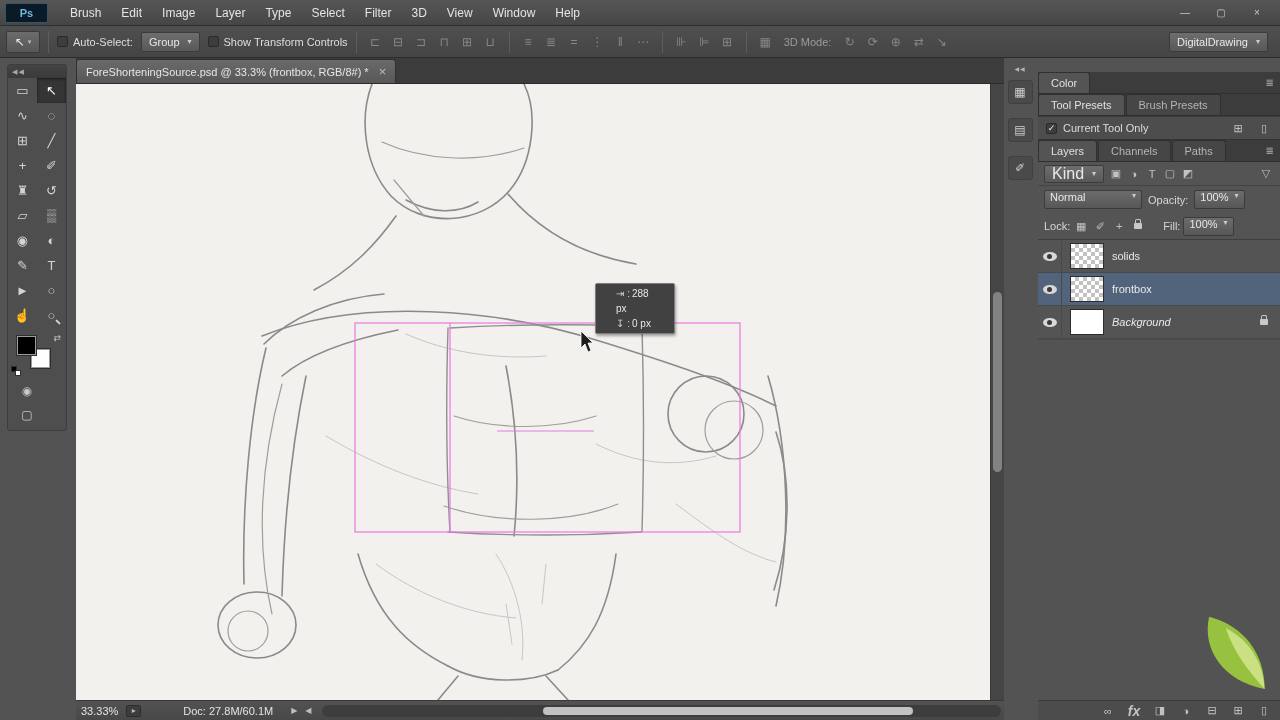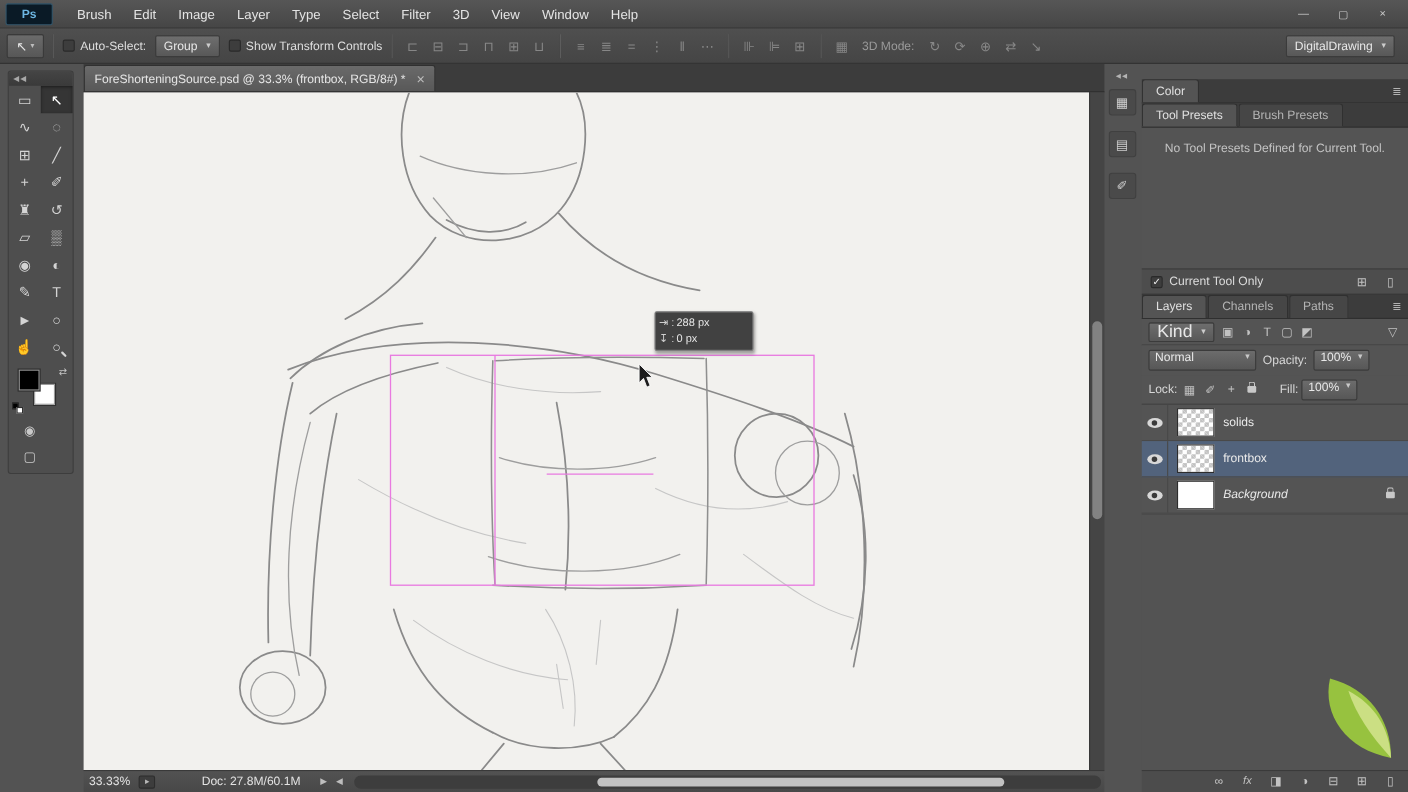--- a/index.html
+++ b/index.html
@@ -79,21 +79,21 @@
   .panels{flex:1;display:flex;flex-direction:column;margin:0 0 0 2px;padding-top:10px}
   .phead{height:22px;background:#3c3c3c;display:flex;align-items:flex-end;position:relative;border-bottom:1px solid #2f2f2f}
   .ptab{height:21px;padding:0 12px;background:#545454;border:1px solid #303030;border-bottom:none;border-radius:3px 3px 0 0;font-size:11px;color:#e0e0e0;display:flex;align-items:center;margin-right:1px}
   .ptab:not(.active){background:#464646;color:#b4b4b4}
   .pmenu{position:absolute;right:6px;top:5px;color:#b3b3b3;font-size:10px}
   .presetbody{height:128px;background:#545454;font-size:11px;color:#c3c3c3}
   .presetbody .emptytext{padding-top:13px;text-align:center}
   .presetfoot{height:24px;background:#4d4d4d;border-top:1px solid #3c3c3c;border-bottom:1px solid #333;display:flex;align-items:center;padding:0 8px;gap:6px;font-size:11px;color:#dcdcdc}
   #presets-footer-icons{margin-left:auto;display:flex;gap:10px}
   .smicon{min-width:16px;height:16px;display:flex;align-items:center;justify-content:center;color:#c2c2c2;font-size:11px}
-  .fxi{font-style:italic;font-weight:normal;font-size:10px}
+  .fxi{font-style:italic;font-weight:bold;font-size:14px}
   .filterrow{height:24px;display:flex;align-items:center;gap:4px;padding:0 6px;background:#545454;border-bottom:1px solid #444}
   .filterrow .dd{height:18px}
   #filter-icons{display:flex;gap:2px}
   .blendrow{height:27px;display:flex;align-items:center;gap:6px;padding:0 6px;background:#545454;font-size:11px}
   .lockrow{height:27px;display:flex;align-items:center;gap:3px;padding:0 6px;background:#545454;border-bottom:1px solid #3e3e3e;font-size:11px}
   #lock-icons{display:flex;gap:3px}
   .lbl{color:#d7d7d7}
   .valdd{height:19px;background:linear-gradient(#6c6c6c,#575757);border:1px solid #3b3b3b;border-radius:2px;display:flex;align-items:flex-start;gap:6px;padding:0 5px;color:#e8e8e8}
   .valdd .caret{font-size:8px;color:#c9c9c9}
 
@@ -108,21 +108,21 @@
   .lname{font-size:11px;color:#e9e9e9}
   .lname.it{font-style:italic}
   .locki{position:relative;width:8px;height:6px;background:#c9c9c9;border-radius:1px;display:inline-block}
   .locki::before{content:"";position:absolute;left:1px;top:-4px;width:4px;height:4px;border:1px solid #c9c9c9;border-bottom:none;border-radius:2px 2px 0 0}
   .rowlock{margin-left:auto;margin-right:8px}
   .layersextra{flex:1;background:#535353;position:relative;border-top:1px solid #4a4a4a}
   .leaf{position:absolute;right:8px;bottom:6px}
   .panelfoot{height:20px;background:#4c4c4c;border-top:1px solid #3a3a3a;display:flex;align-items:center;justify-content:flex-end;gap:10px;padding-right:8px}
 
   
-  .mtooltip{position:absolute;left:519px;top:199px;width:90px;background:#414141;border:1px solid #7d7d7d;border-radius:2px;padding:2px 3px;font-size:10px;color:#e6e6e6;line-height:15px;box-shadow:1px 2px 3px rgba(0,0,0,.35)}
+  .mtooltip{position:absolute;left:519px;top:199px;width:80px;background:#414141;border:1px solid #7d7d7d;border-radius:2px;padding:2px 20px;font-size:10px;color:#e6e6e6;line-height:15px;box-shadow:1px 2px 3px rgba(0,0,0,.35)}
   .mtooltip .ticon{display:inline-block;width:16px;color:#cfcfcf}
 </style>
 </head>
 <body>
 
 <div id="app" data-name="photoshop-window">
 
   <header class="menubar" data-name="menu-bar">
     <div class="pslogo" data-name="photoshop-logo">Ps</div>
     <nav id="menu-items" style="display:flex;height:100%" data-name="menu-items">
@@ -350,23 +350,20 @@
 
         <div class="phead" data-name="color-panel-header">
           <div class="ptab active" data-name="tab-color">Color</div>
           <span class="pmenu" data-name="panel-menu-icon">≣</span>
         </div>
 
         <div class="phead" data-name="presets-panel-header" id="presets-tabs">
             <div class="ptab active" data-name="tab-tool-presets">Tool Presets</div>
             <div class="ptab" data-name="tab-brush-presets">Brush Presets</div>
           </div>
-        <div class="presetbody" data-name="tool-presets-panel">
-          <div class="emptytext" data-name="empty-presets-message">No Tool Presets Defined for Current Tool.</div>
-        </div>
         <div class="presetfoot" data-name="presets-panel-footer">
           <span class="cb" id="cto-check" data-name="current-tool-only-checkbox">✓</span>
           <span data-name="current-tool-only-label">Current Tool Only</span>
           <div id="presets-footer-icons" data-name="presets-footer-icons">
               <div class="smicon" data-name="create-tool-preset-icon">⊞</div>
               <div class="smicon" data-name="delete-tool-preset-icon">▯</div>
             </div>
         </div>
 
         <div class="phead" data-name="layers-panel-header" id="layers-tabs-wrap">

